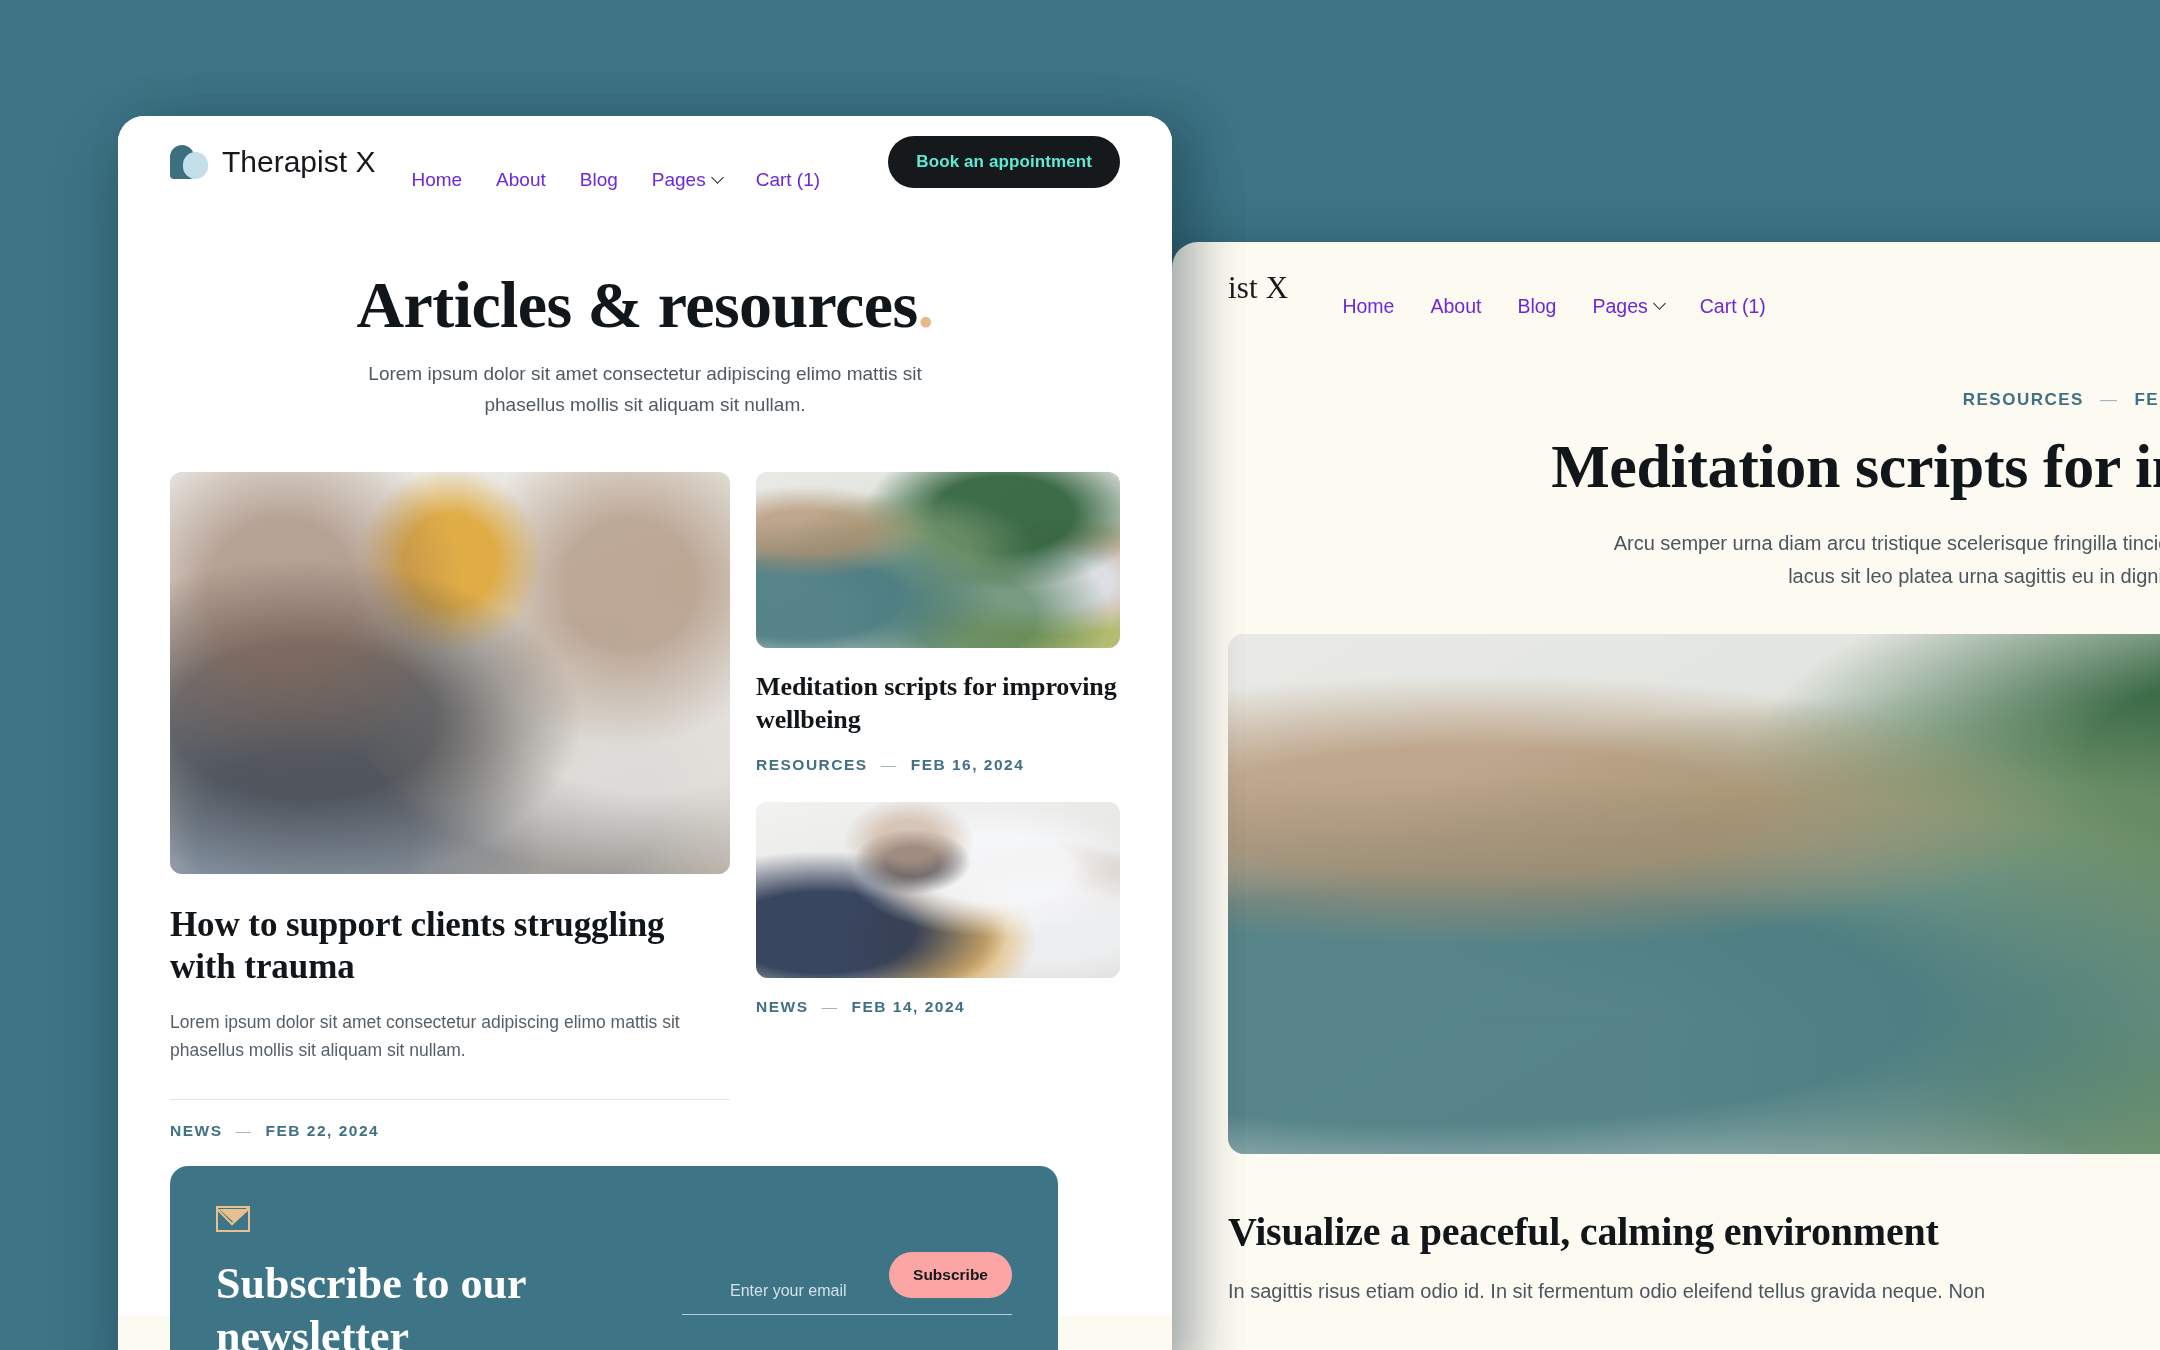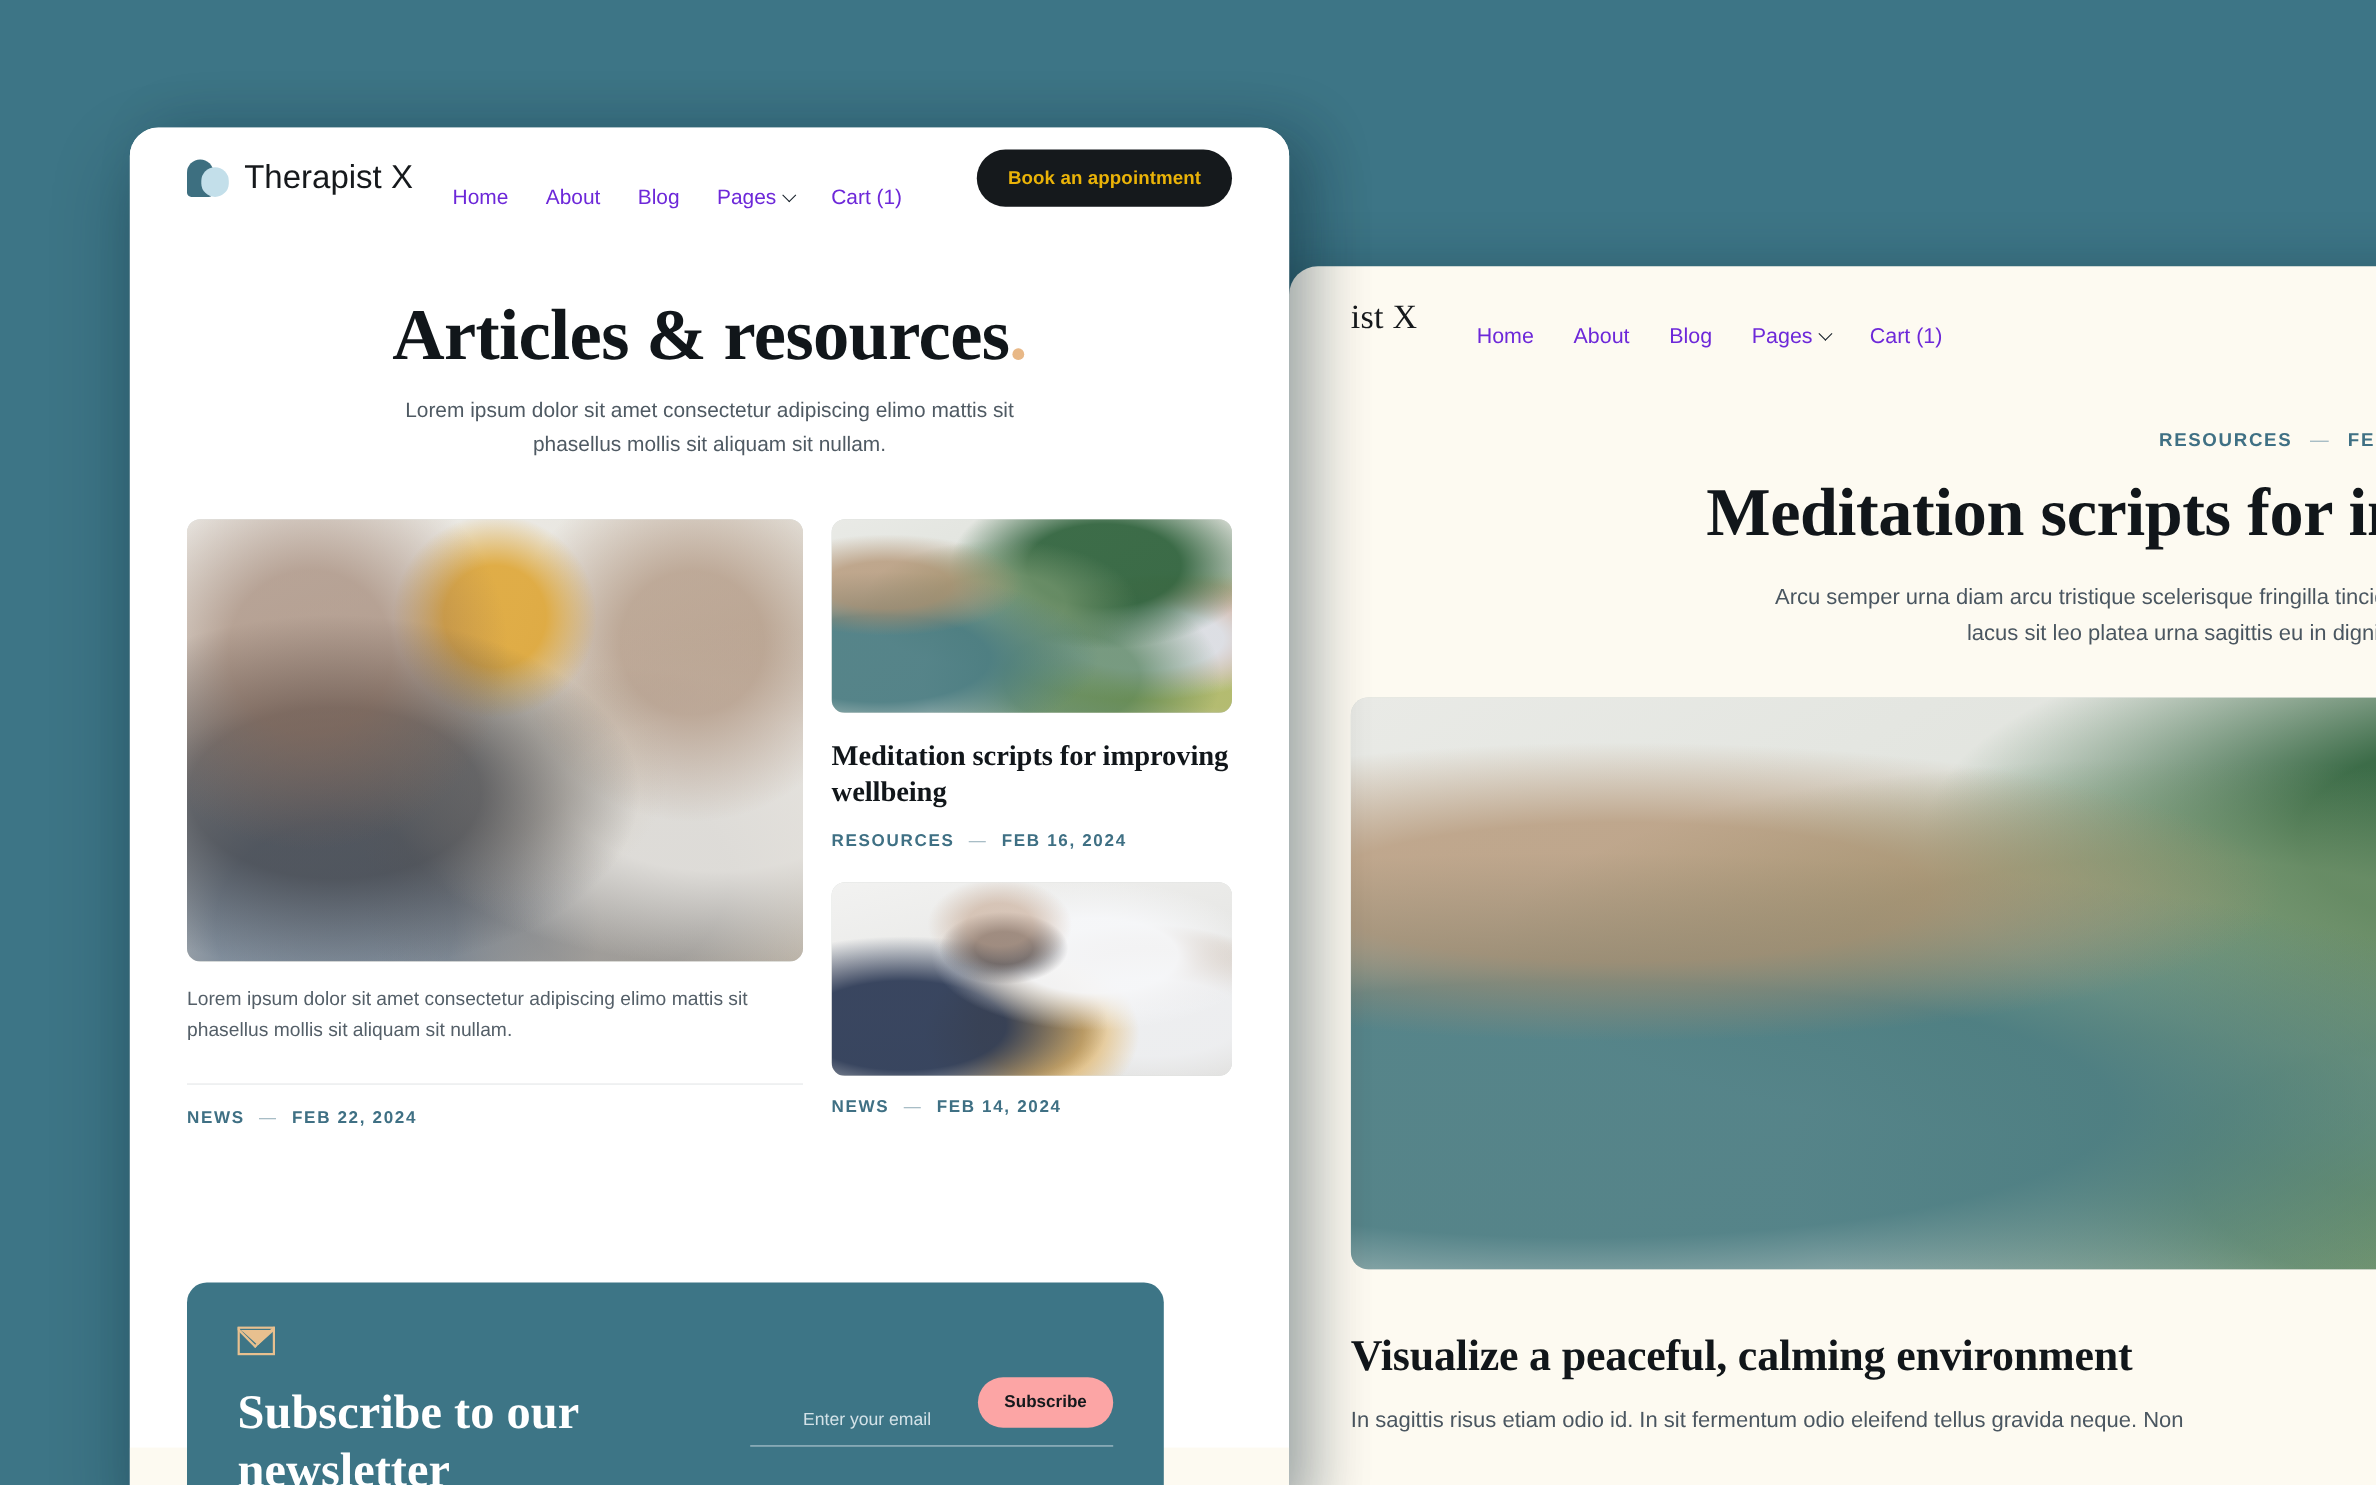--- a/index.html
+++ b/index.html
@@ -35,21 +35,21 @@
   .navlinks { display:flex; align-items:center; gap:36px; }
   .navlink {
     font-size:19.5px; color:#6d28d9; white-space:nowrap;
     display:flex; align-items:center; gap:7px;margin-top:36px;
   }
   .chev { display:inline-block; width:9px; height:9px;
     border-right:1.8px solid #17202a; border-bottom:1.8px solid #17202a;
     transform:translateY(-3px) rotate(45deg); }
   .cta-btn {
     margin-left:auto;
-    background:#15191c; color:#eab308;
+    background:#15191c; color:#5eead4;
     font-size:17.5px; font-weight:bold;
     border-radius:999px; border:none;
     padding:17px 30px; white-space:nowrap;
     letter-spacing:.1px; cursor:pointer;
   }
 
   .article-head { text-align:center; padding:56px 120px 0; }
   .meta {
     font-size:17px; font-weight:bold; color:#3f7084;
     letter-spacing:1.5px; text-transform:uppercase;
@@ -318,20 +318,21 @@
         </h1>
         <p class="page-sub">Lorem ipsum dolor sit amet consectetur adipiscing elimo mattis sit phasellus mollis sit aliquam sit nullam.</p>
       </div>
 
       <div class="posts">
 
         <article class="feature">
           <div class="post-img">
             <div class="ph ph-therapy"></div>
           </div>
+          <h2 class="post-title">How to support clients struggling with trauma</h2>
           <p class="post-excerpt">Lorem ipsum dolor sit amet consectetur adipiscing elimo mattis sit phasellus mollis sit aliquam sit nullam.</p>
           <div class="rule"></div>
           <div class="meta">
             <span>NEWS</span>
             <span class="dash">—</span>
             <span>FEB 22, 2024</span>
           </div>
         </article>
 
         <div class="side-col">

